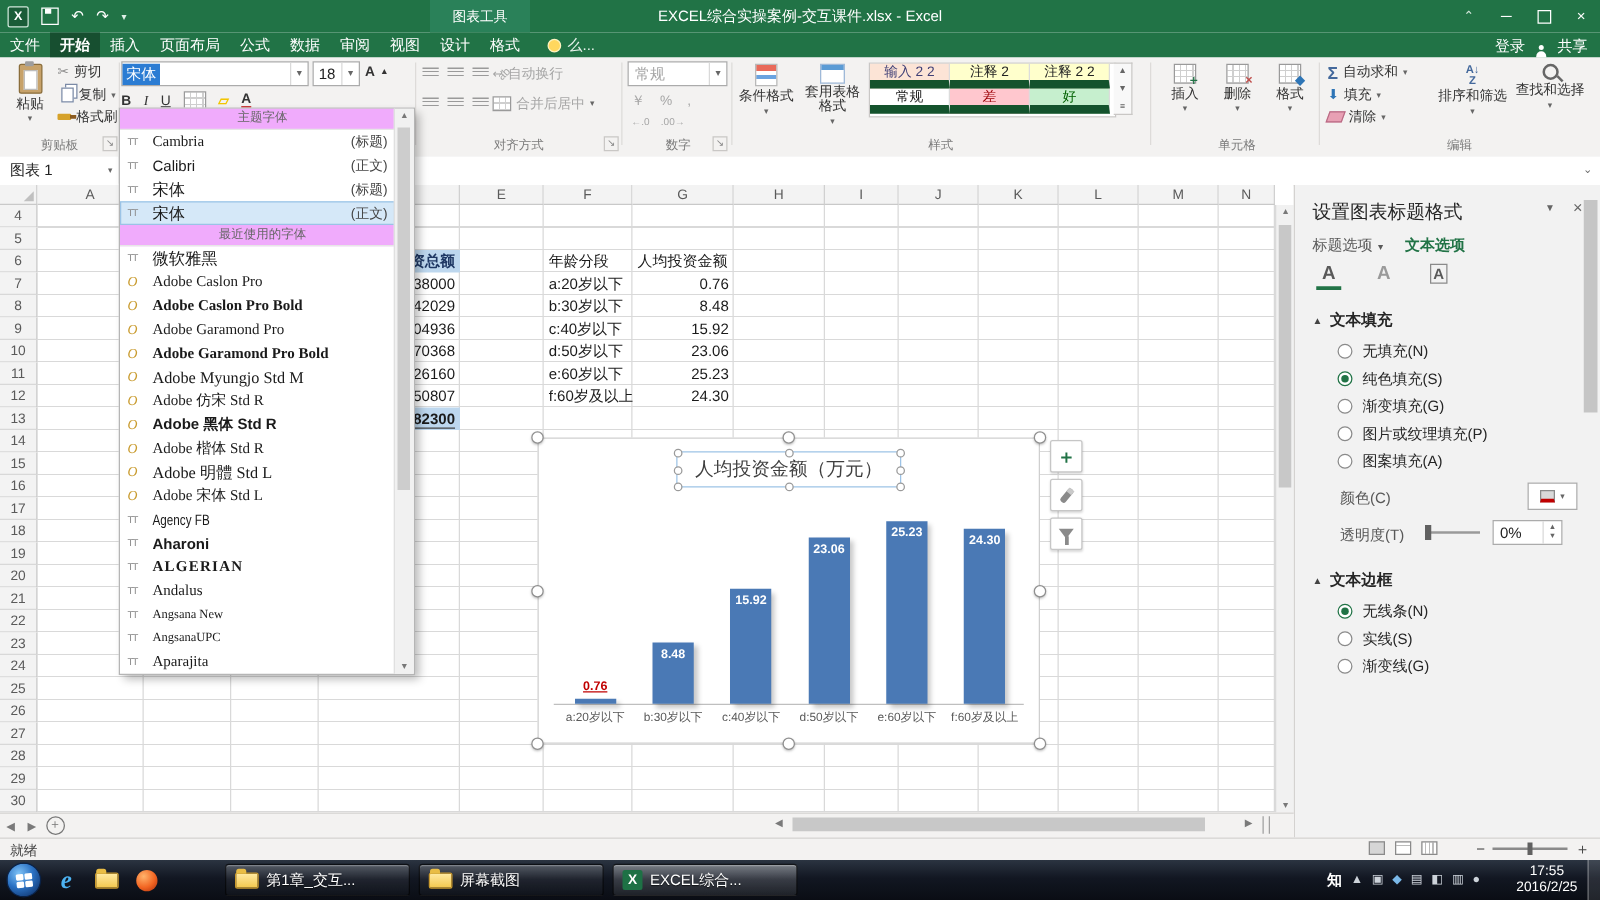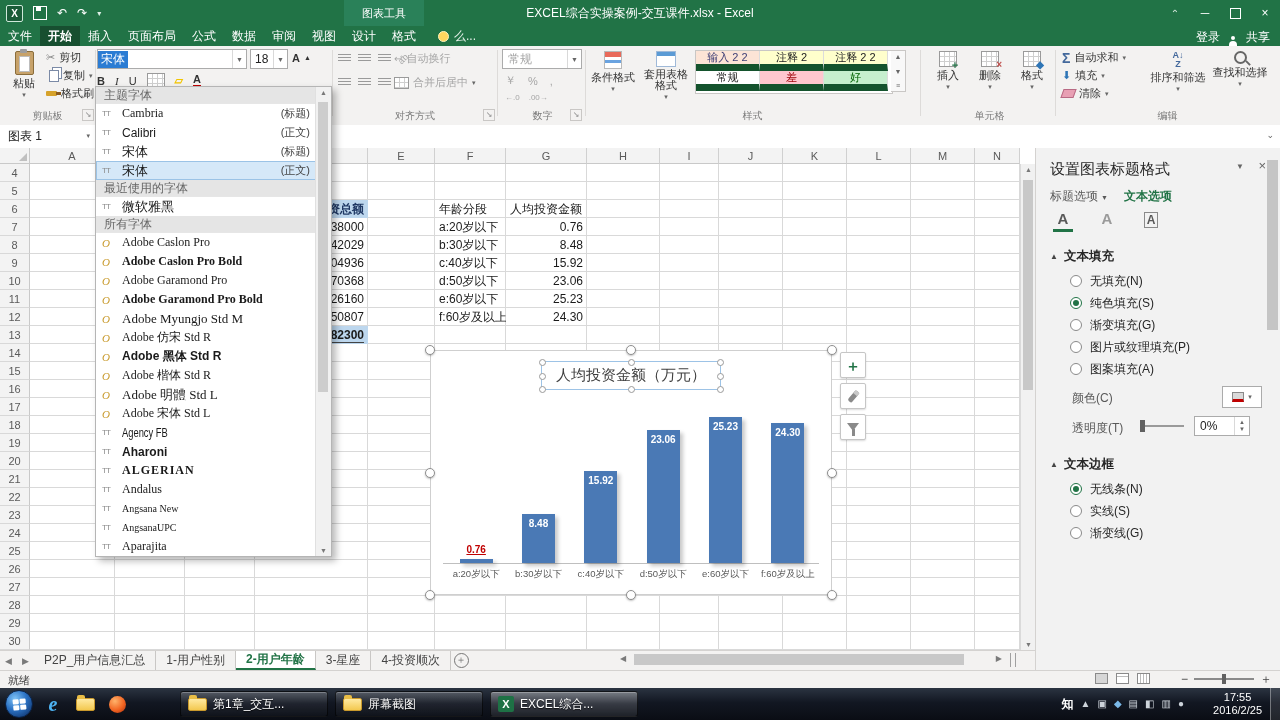--- a/index.html
+++ b/index.html
@@ -117,21 +117,21 @@
   .cb-plus{color:#217346;font-size:15px;font-weight:bold;line-height:15px;}
   .cb-brush{width:5px;height:13px;background:#8a8a8a;border-radius:2px;transform:rotate(40deg);position:relative;}
   .cb-brush:after{content:"";position:absolute;left:0;top:0;width:5px;height:4px;background:#c9c9c9;}
   .cb-funnel{width:0;height:0;border-left:6px solid transparent;border-right:6px solid transparent;border-top:8px solid #8a8a8a;position:relative;}
   .cb-funnel:after{content:"";position:absolute;left:-1.5px;top:-2px;width:3px;height:7px;background:#8a8a8a;}
 
   
   .fontdd{position:absolute;left:95px;top:86px;width:235px;background:#fff;border:1px solid #b5b5b5;
           box-shadow:4px 4px 7px rgba(0,0,0,.28);z-index:100;}
   .fdd-inner{margin-right:15px;}
-  .fdd-header{height:16px;line-height:16px;background:#e5e5e5;color:#666;font-size:12px;padding-left:8px;border-bottom:1px solid #e6e6e6;}
+  .fdd-header{height:16px;line-height:16px;background:#f0abfc;color:#666;font-size:10px;padding-left:8px;border-bottom:1px solid #e6e6e6;text-align:center;}
   .fdd-item{height:19px;display:flex;align-items:center;padding:0 6px;box-sizing:border-box;}
   .fdd-item.sel{background:#d5e8f8;outline:1px solid #9bc3e6;outline-offset:-1px;}
   .f-ico{width:20px;flex:0 0 20px;font-size:8px;color:#8a8a8a;letter-spacing:-1px;}
   .f-ico.o{font-family:"Liberation Serif",serif;font-style:italic;font-size:11px;color:#c99b2e;letter-spacing:0;}
   .f-name{font-size:12px;color:#1a1a1a;white-space:nowrap;}
   .f-tag{margin-left:auto;font-size:11px;color:#444;}
   .pv-serif{font-family:"Liberation Serif",serif;}
   .pv-serifb{font-family:"Liberation Serif",serif;font-weight:bold;}
   .pv-serif-lg{font-family:"Liberation Serif",serif;font-size:13px;}
   .pv-bold{font-weight:bold;}
@@ -611,21 +611,20 @@
         <div class="fdd-item sel">
           <span class="f-ico">TT</span>
           <span class="f-name pv-cjk">宋体</span>
           <span class="f-tag">(正文)</span>
         </div>
         <div class="fdd-header">最近使用的字体</div>
         <div class="fdd-item">
           <span class="f-ico">TT</span>
           <span class="f-name pv-cjk">微软雅黑</span>
         </div>
-        <div class="fdd-header">所有字体</div>
         <div class="fdd-item">
           <span class="f-ico o">O</span>
           <span class="f-name pv-serif">Adobe Caslon Pro</span>
         </div>
         <div class="fdd-item">
           <span class="f-ico o">O</span>
           <span class="f-name pv-serifb">Adobe Caslon Pro Bold</span>
         </div>
         <div class="fdd-item">
           <span class="f-ico o">O</span>
@@ -779,27 +778,20 @@
       </div>
 
     <div class="pane-scroll">
       <div class="pane-thumb"></div>
     </div>
   </div>
 
   <div class="sheetbar">
     <span class="snav">◀</span>
     <span class="snav">▶</span>
-    <span class="stabs" id="stabs">
-        <span class="stab">P2P_用户信息汇总</span>
-        <span class="stab">1-用户性别</span>
-        <span class="stab active">2-用户年龄</span>
-        <span class="stab">3-星座</span>
-        <span class="stab">4-投资顺次</span>
-      </span>
     <span class="newsheet">
         <span class="circ">＋</span>
       </span>
   </div>
   <div class="hscroll">
     <span class="la">◀</span>
     <div class="hthumb"></div>
     <span class="ra">▶</span>
     <span class="grip"></span>
   </div>

